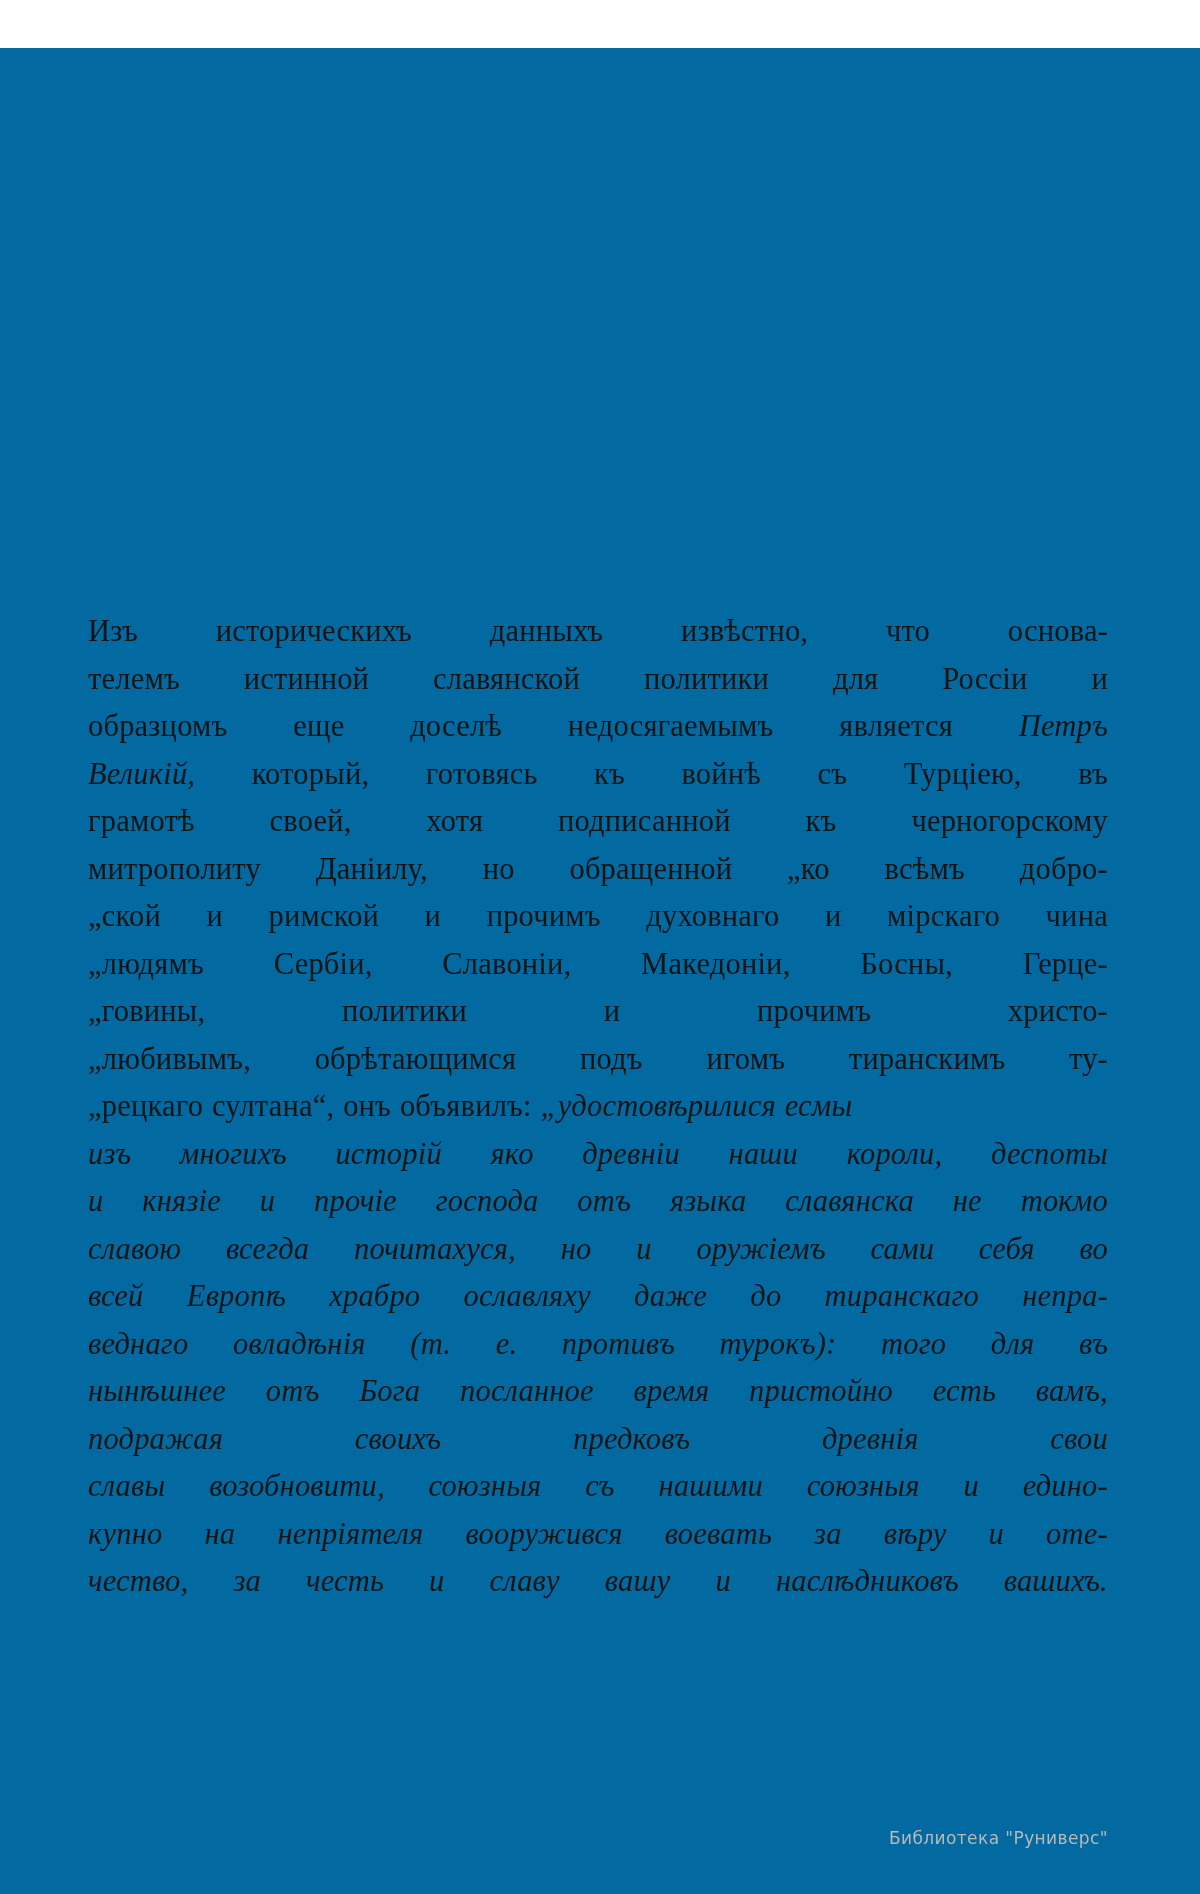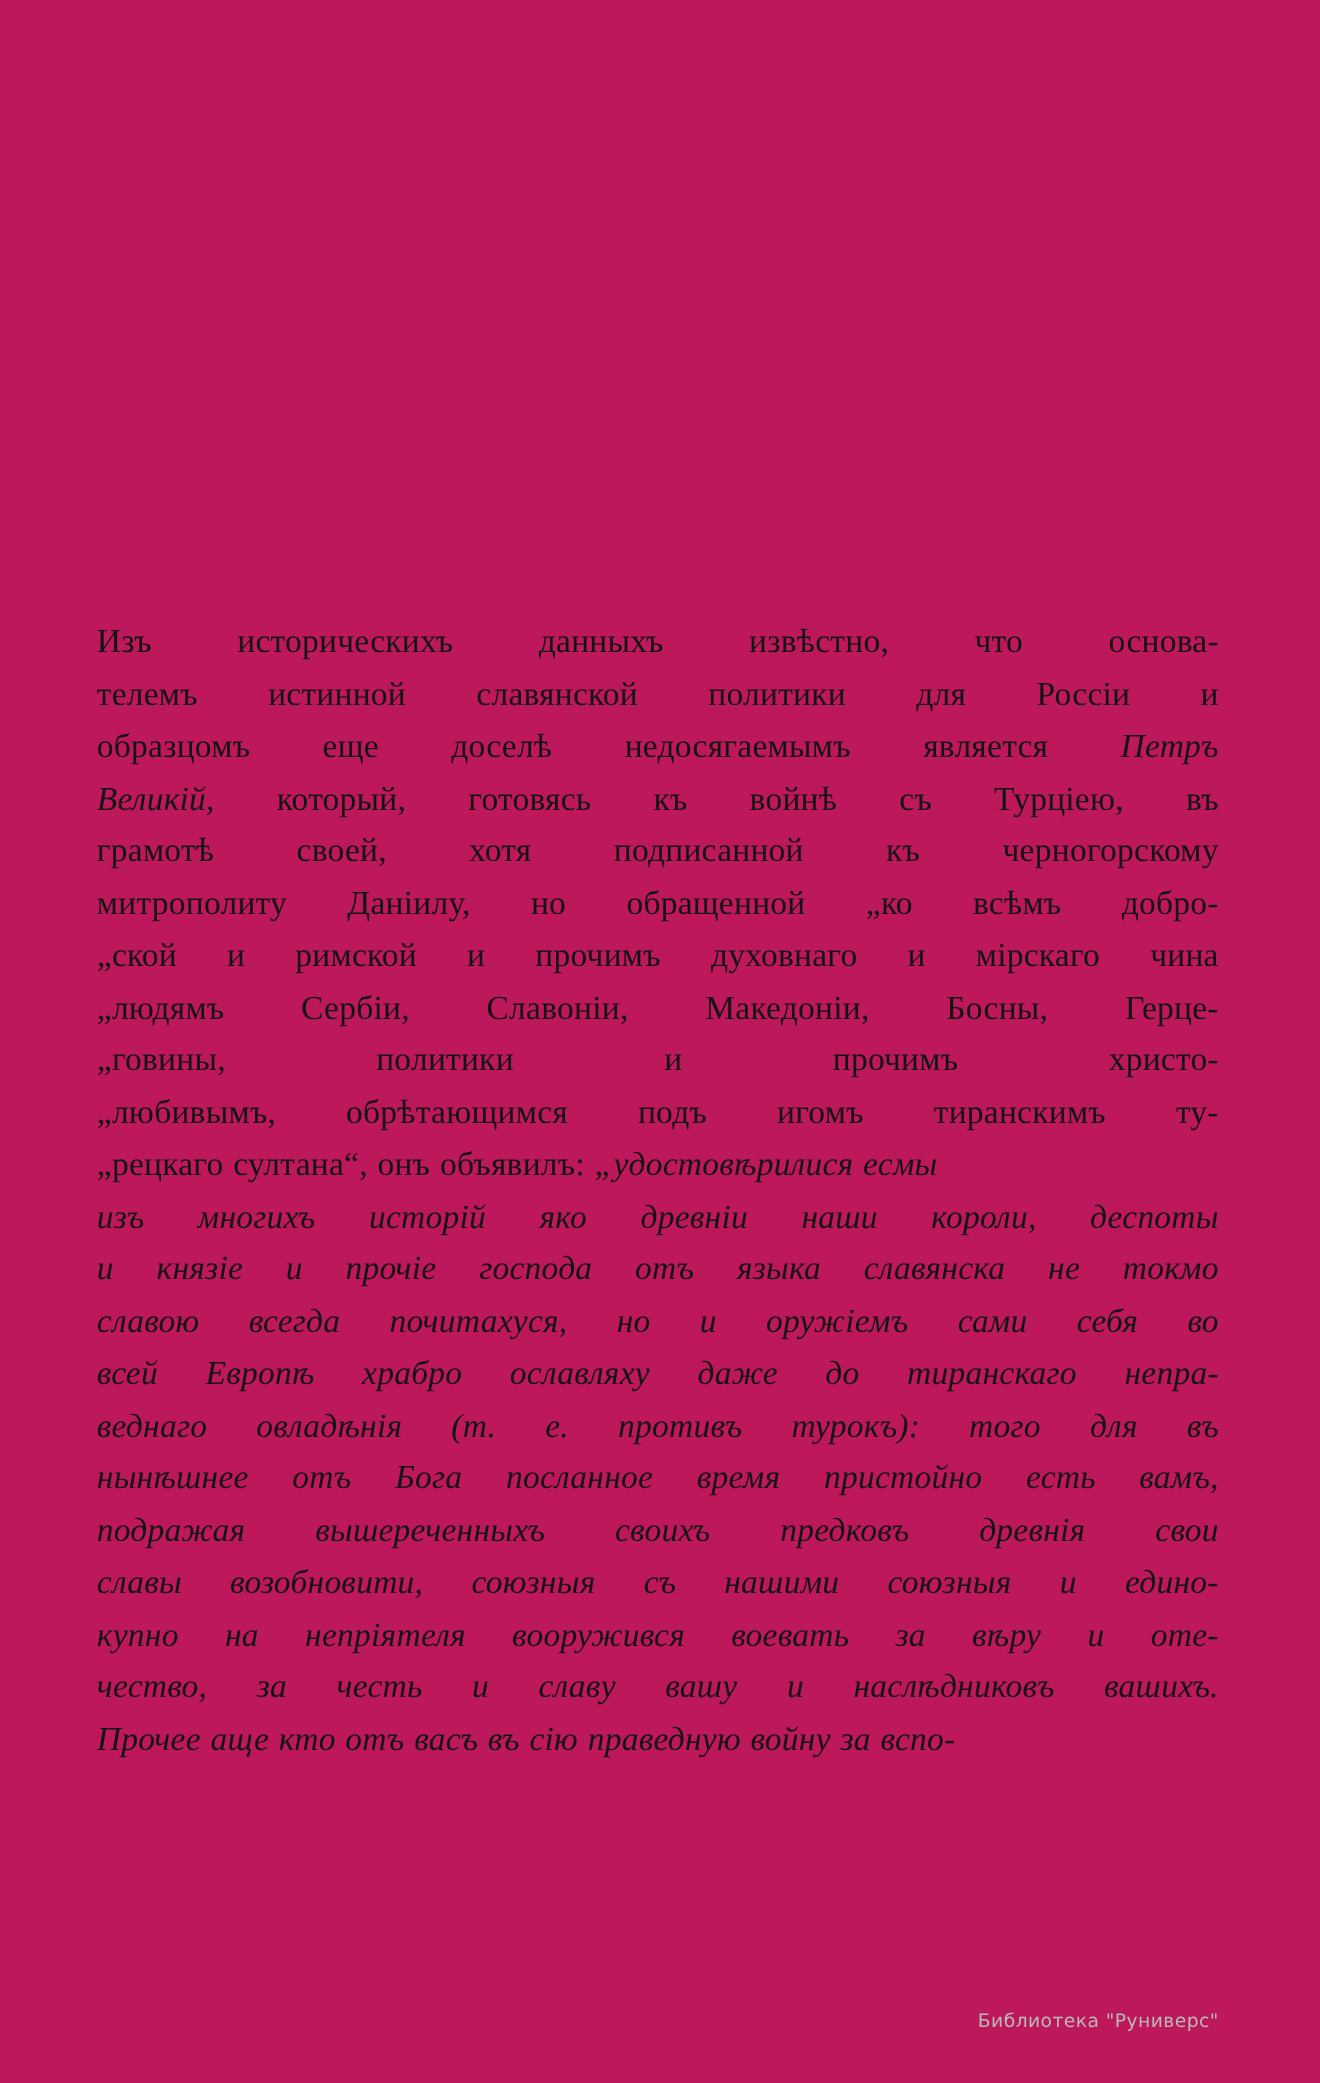--- a/index.html
+++ b/index.html
@@ -10,21 +10,22 @@
   body {
     width: 1200px;
     height: 1894px;
     position: relative;
     font-family: "Liberation Serif", serif;
     overflow: hidden;
   }
   .page {
     position: absolute;
     inset: 0;
-    background: #be185d;
+    background: #0369a1;
+    margin-top: 48px;
   }
   .text-block {
     position: absolute;
     left: 88px;
     top: 560px;
     width: 1020px;
   }
   .para {
     margin: 0;
     font-size: 30.5px;
@@ -218,21 +219,20 @@
           <span>отъ</span>
           <span>Бога</span>
           <span>посланное</span>
           <span>время</span>
           <span>пристойно</span>
           <span>есть</span>
           <span>вамъ,</span>
         </span>
       <span class="ln just">
           <span>подражая</span>
-          <span>вышереченныхъ</span>
           <span>своихъ</span>
           <span>предковъ</span>
           <span>древнія</span>
           <span>свои</span>
         </span>
       <span class="ln just">
           <span>славы</span>
           <span>возобновити,</span>
           <span>союзныя</span>
           <span>съ</span>
@@ -256,20 +256,19 @@
           <span>чество,</span>
           <span>за</span>
           <span>честь</span>
           <span>и</span>
           <span>славу</span>
           <span>вашу</span>
           <span>и</span>
           <span>наслѣдниковъ</span>
           <span>вашихъ.</span>
         </span>
-      <span class="ln"><span>Прочее</span> <span>аще</span> <span>кто</span> <span>отъ</span> <span>васъ</span> <span>въ</span> <span>сію</span> <span>праведную</span> <span>войну</span> <span>за</span> <span>вспо-</span></span>
     </p>
 
   </div>
 
   <div class="watermark">Библиотека "Руниверс"</div>
 
 </div>
 
 </body></html>

